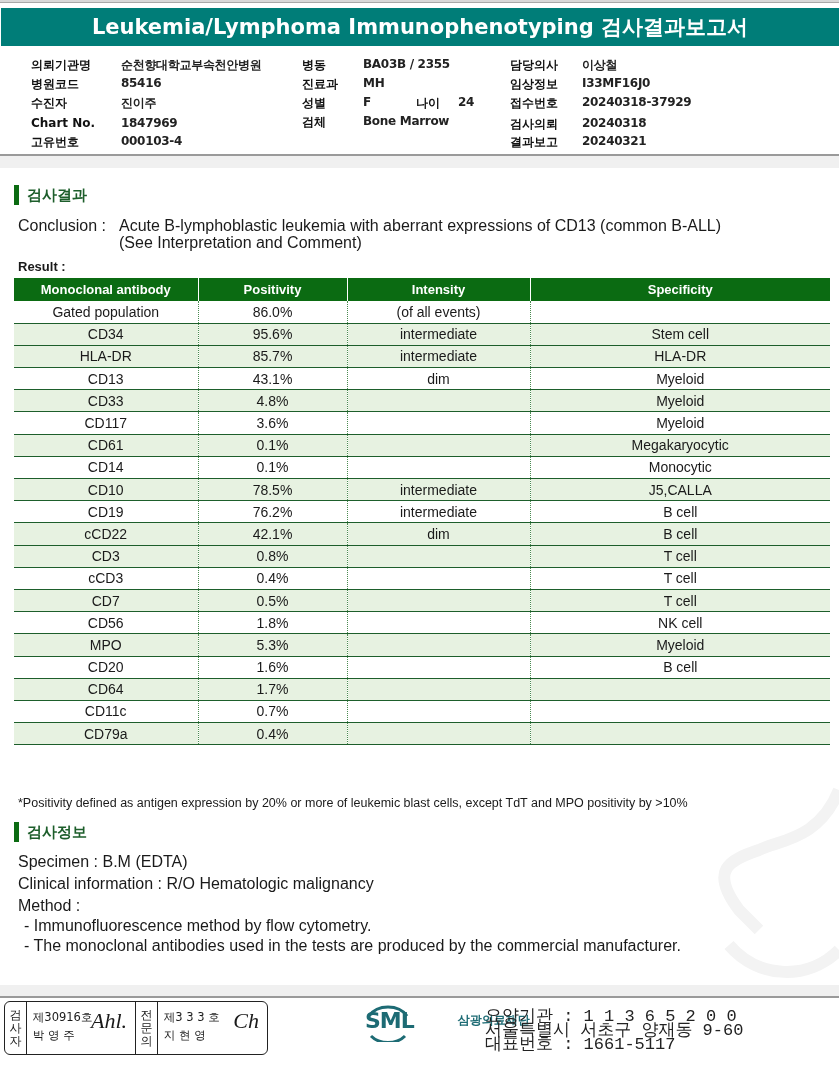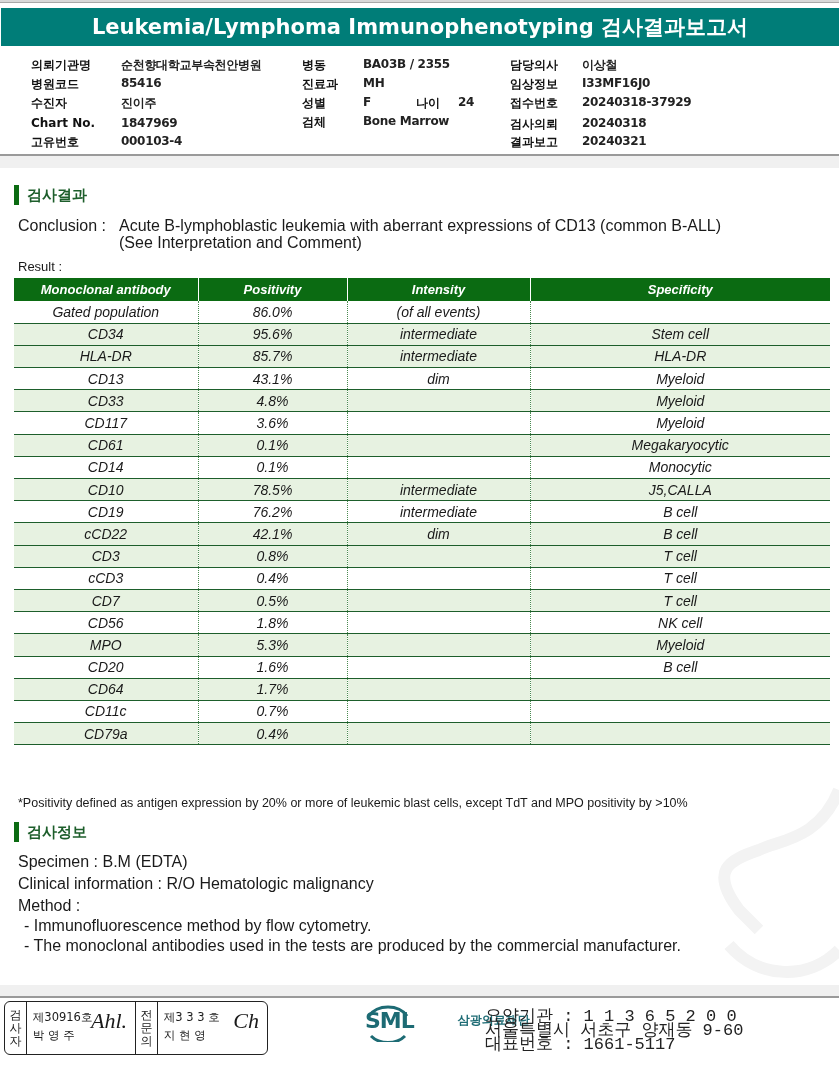--- a/index.html
+++ b/index.html
@@ -17,21 +17,21 @@
     .info-label { position: absolute; font-weight: bold; font-family: "DejaVu Sans", sans-serif; font-size: 12px; color: #111; }
     .info-value { position: absolute; font-size: 12px; color: #222; font-family: "DejaVu Sans", sans-serif; font-weight: bold; letter-spacing: -0.3px; }
     .sep-band { position: absolute; left: 0; width: 839px; height: 14px; background: #f0f0f0; border-top: 2px solid #9a9a9a; }
     .section-title {
       position: absolute; left: 14px; font-size: 15px; font-weight: bold; color: #1d5e2b;
       padding-left: 8px; border-left: 5px solid #0b6b12; line-height: 20px; height: 20px;
       font-family: "DejaVu Sans", sans-serif;
     }
     .text-line { position: absolute; font-size: 16px; color: #1a1a1a; white-space: nowrap; }
     table.result {
-      position: absolute; left: 14px; top: 278px; width: 816px; border-collapse: collapse; table-layout: fixed; font-style: italic;
+      position: absolute; left: 14px; top: 278px; width: 816px; border-collapse: collapse; table-layout: fixed;
     }
     table.result th {
       background: #0b6b12; color: #ffffff; font-size: 13px; font-weight: bold; height: 23px;
       text-align: center; border-right: 1px solid #ffffff;
     }
     table.result th:last-child { border-right: none; }
     table.result td {
       font-size: 14px; text-align: center; height: 22.2px; color: #1a1a1a;
       border-bottom: 1px solid #1d5e2b; border-right: 1px dotted #4a8a50; white-space: nowrap; overflow: hidden;
     }
@@ -93,21 +93,21 @@
   <div class="info-value" style="left:582px;top:78px">20240321</div>
 </div>
 
 <div class="sep-band" style="top:154px"></div>
 
 <div class="section-title" style="top:185px">검사결과</div>
 
 <div class="text-line" style="left:18px;top:217px">Conclusion :</div>
 <div class="text-line" style="left:119px;top:217px">Acute B-lymphoblastic leukemia with aberrant expressions of CD13 (common B-ALL)</div>
 <div class="text-line" style="left:119px;top:234px">(See Interpretation and Comment)</div>
-<div class="text-line" style="left:18px;top:259px;font-weight:normal;font-size:13px">Result :</div>
+<div class="text-line" style="left:18px;top:259px;font-weight:bold;font-size:13px">Result :</div>
 
 <table class="result">
   <colgroup>
     <col style="width:184px">
       <col style="width:149px">
       <col style="width:183px">
       <col style="width:300px">
   </colgroup>
   <thead>
     <tr>

